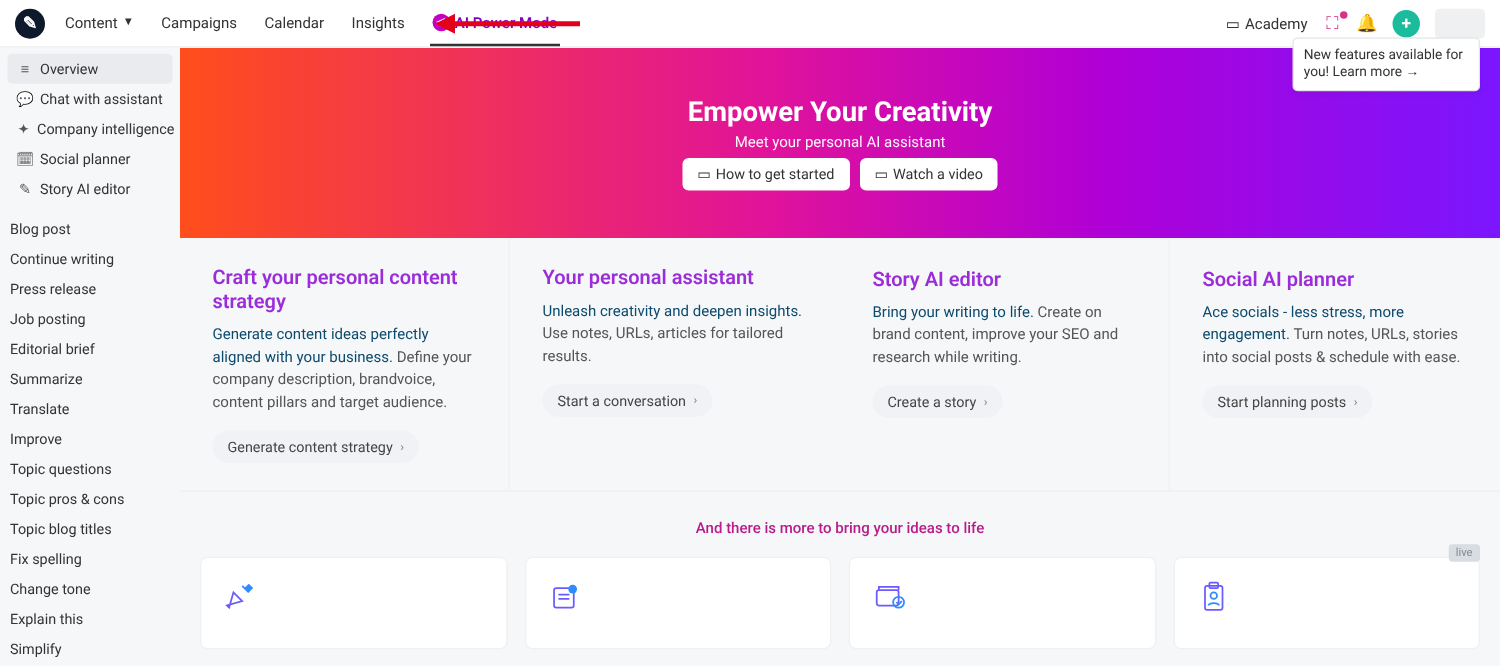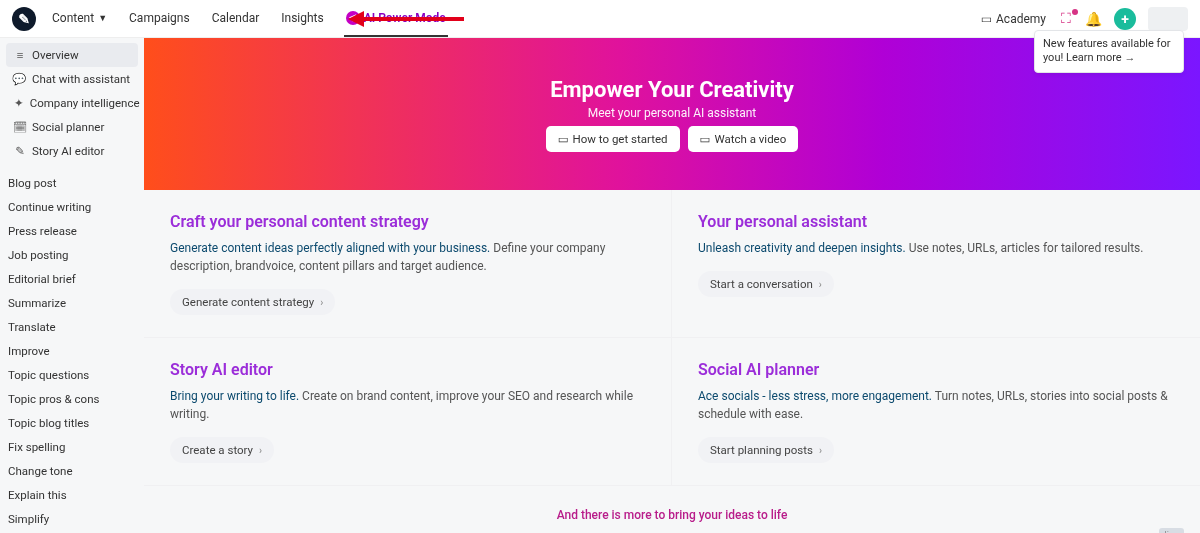--- a/index.html
+++ b/index.html
@@ -34,21 +34,21 @@
   .side-item{font-size:11.5px;color:#333;padding:5px 8px;border-radius:4px;cursor:pointer;display:flex;align-items:center;gap:6px;white-space:nowrap;}
   .side-item.active{background:#e9ebef;}
   .side-item .si{width:12px;display:inline-flex;justify-content:center;color:#555;}
   .side-plain{font-size:11.5px;color:#333;padding:5px 2px;cursor:pointer;white-space:nowrap;}
   .main{flex:1;overflow:auto;}
   .hero{height:152px;background:linear-gradient(90deg,#ff4e1b 0%,#e0129c 45%,#b000d6 70%,#7b16ff 100%);display:flex;flex-direction:column;align-items:center;justify-content:center;color:#fff;position:relative;}
   .hero h1{font-size:22px;font-weight:700;margin-bottom:4px;}
   .hero p{font-size:12px;opacity:.95;margin-bottom:6px;}
   .hero-btns{display:flex;gap:8px;}
   .hero-btn{background:#fff;color:#333;border:none;border-radius:5px;padding:6px 12px;font-size:11.5px;cursor:pointer;display:flex;align-items:center;gap:4px;}
-  .grid{display:grid;grid-template-columns:1fr 1fr;gap:0;border-bottom:1px solid #f0f0f2;}
+  .grid{display:grid;grid-template-columns:1fr 1fr 1fr 1fr;gap:0;border-bottom:1px solid #f0f0f2;}
   .cell{padding:22px 26px;border-right:1px solid #f0f0f2;}
   .cell:nth-child(2n){border-right:none;}
   .row-border{border-top:1px solid #f0f0f2;}
   .cell h2{color:#9b2dd9;font-size:16px;font-weight:600;margin-bottom:8px;}
   .cell p{font-size:12px;color:#555;line-height:1.5;}
   .cell p b{color:#0c4a6e;font-weight:400;}
   .pill{display:inline-flex;align-items:center;gap:6px;background:#f1f2f5;border-radius:15px;padding:6px 12px;font-size:11.5px;color:#444;margin-top:14px;cursor:pointer;}
   .chev{font-size:10px;color:#888;}
   .more-title{text-align:center;color:#b81c8a;font-size:12px;font-weight:500;padding:22px 0 16px;}
   .cards{display:grid;grid-template-columns:repeat(4,1fr);gap:14px;padding:0 16px 16px;position:relative;}

